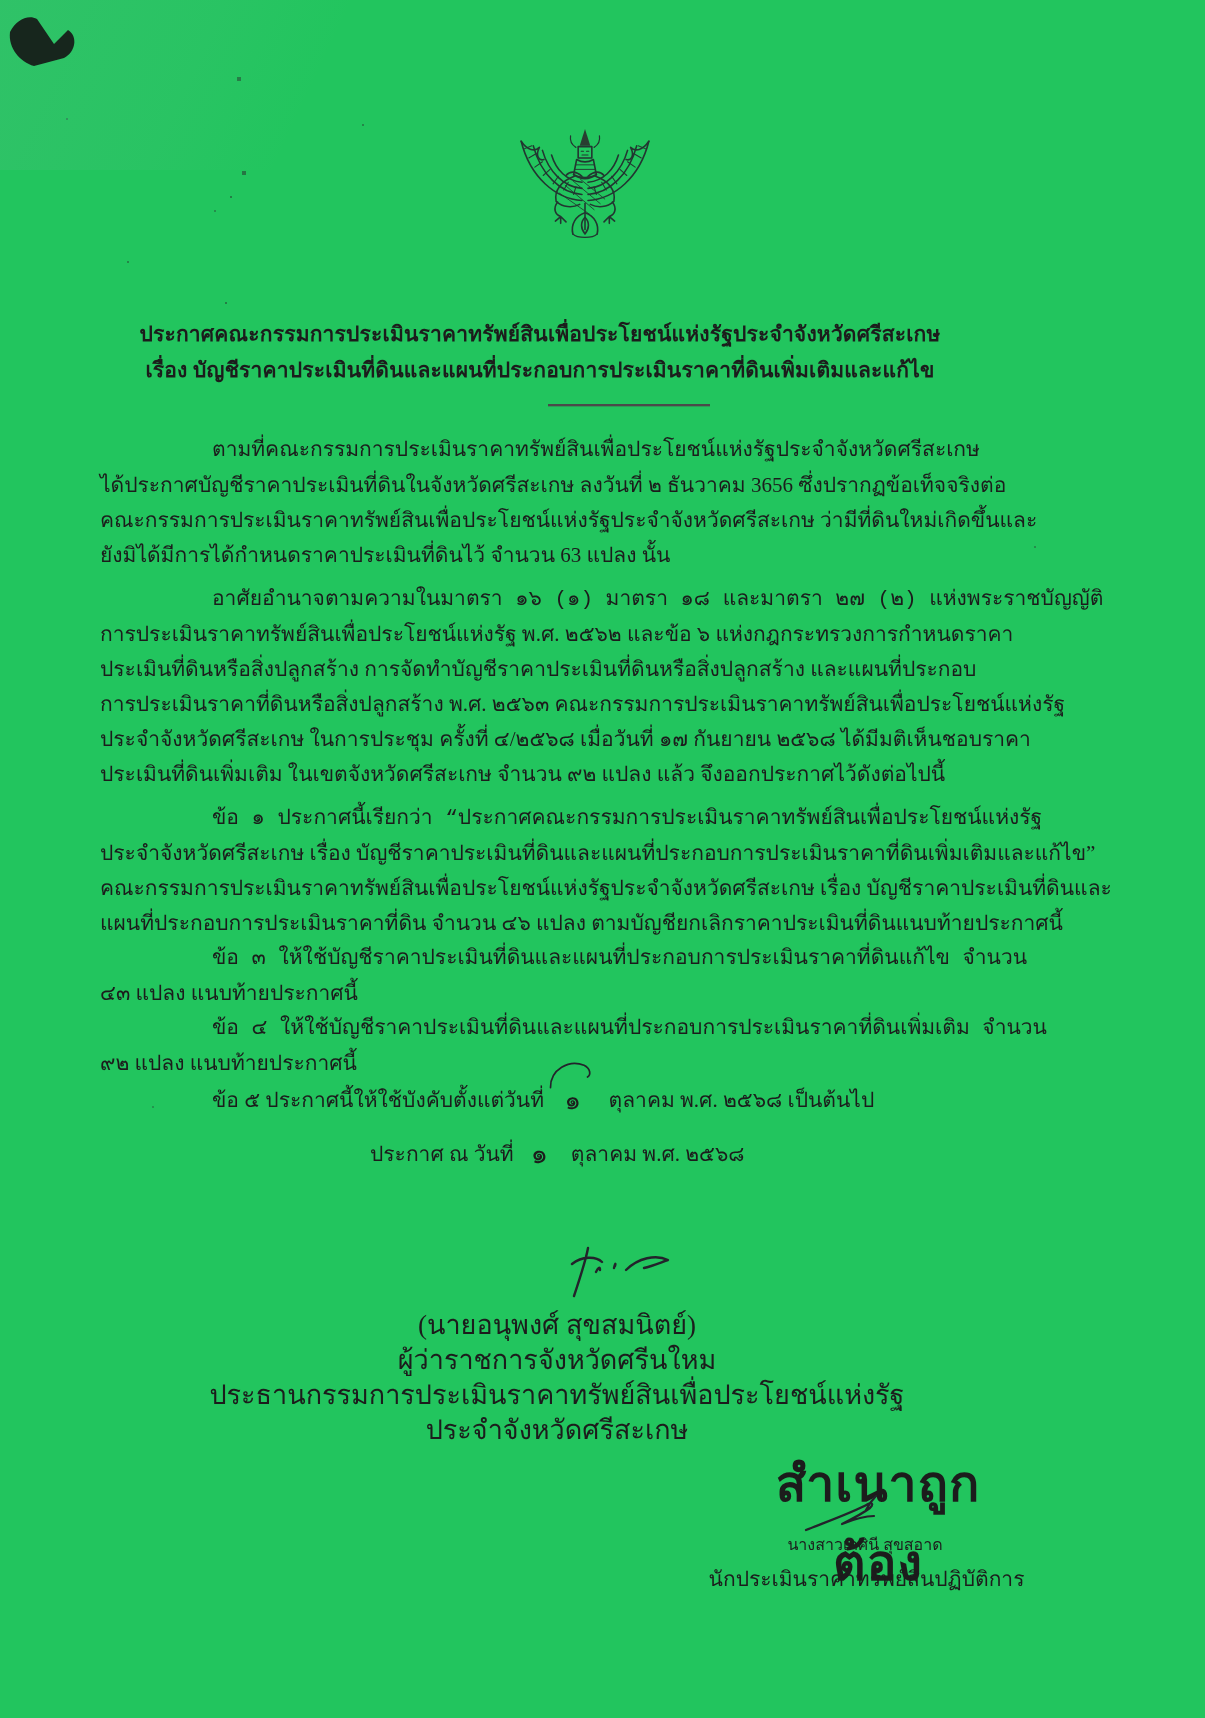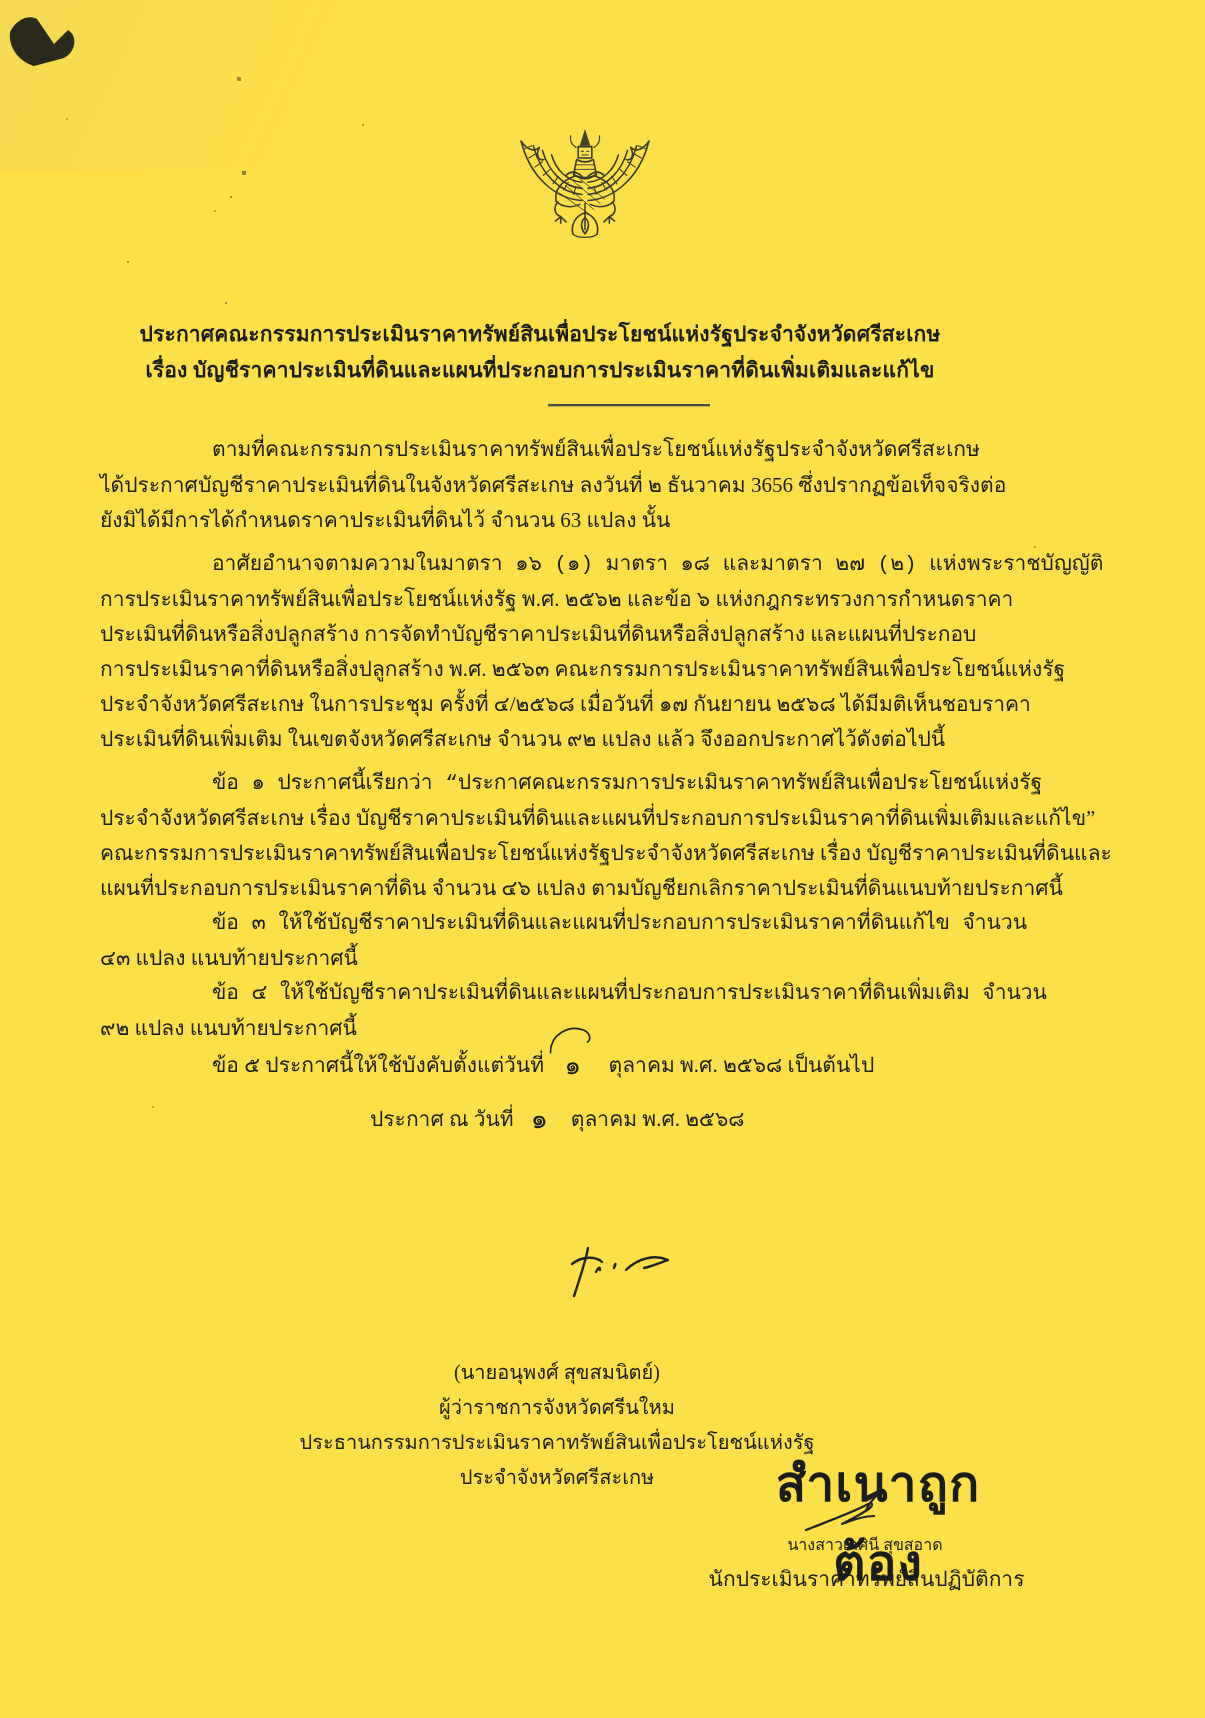--- a/index.html
+++ b/index.html
@@ -1,20 +1,20 @@
 <!DOCTYPE html>
 <html lang="th"><head>
 <meta charset="utf-8">
 <style>
   html,body { margin:0; padding:0; background:#e8e8e6; }
   .page {
     position:relative;
     width:1205px; height:1718px;
     margin:0 auto;
-    background:#fde047;
+    background:#22c55e;
     overflow:hidden;
     font-family:"Liberation Serif", serif;
     color:#1c1c1c;
   }
 
   
   .fold-shade {
     position:absolute; top:0; left:0; width:430px; height:170px;
     background:linear-gradient(115deg, rgba(168,168,190,0.10) 0%, rgba(168,168,190,0.05) 45%, rgba(0,0,0,0) 70%);
     pointer-events:none;
@@ -78,21 +78,21 @@
   .issuance-line {
     margin-top:17px; padding-left:270px; white-space:nowrap;
     font-size:21px; line-height:35px;
   }
   .issuance-line .hw-day { font-size:27px; transform:rotate(-10deg) translateY(2px); margin:0 24px 0 16px; }
 
   
   .main-signature { position:absolute; top:1238px; left:552px; }
   .signer-block {
     position:absolute; top:1308px; left:200px; width:714px;
-    text-align:center; font-size:20px; line-height:35px;margin-top:47px;
+    text-align:center; font-size:27px; line-height:35px;
   }
 
   
   .stamp-text {
     position:absolute; top:1444px; left:738px; width:280px;
     text-align:center; font-size:50px; font-weight:700; letter-spacing:1px;
   }
   .cert-signature { position:absolute; top:1494px; left:796px; }
   .cert-name  { position:absolute; top:1532px; left:700px; width:330px; text-align:center; font-size:16px; }
   .cert-title { position:absolute; top:1562px; left:694px; width:345px; text-align:center; font-size:21px; }
@@ -163,20 +163,21 @@
   <div class="title-block">
     <div>ประกาศคณะกรรมการประเมินราคาทรัพย์สินเพื่อประโยชน์แห่งรัฐประจำจังหวัดศรีสะเกษ</div>
     <div>เรื่อง  บัญชีราคาประเมินที่ดินและแผนที่ประกอบการประเมินราคาที่ดินเพิ่มเติมและแก้ไข</div>
   </div>
   <div class="divider"></div>
 
   <div class="body-block">
     <div class="para">
         <div class="tline indent">ตามที่คณะกรรมการประเมินราคาทรัพย์สินเพื่อประโยชน์แห่งรัฐประจำจังหวัดศรีสะเกษ</div>
         <div class="tline">ได้ประกาศบัญชีราคาประเมินที่ดินในจังหวัดศรีสะเกษ ลงวันที่ ๒ ธันวาคม 3656 ซึ่งปรากฏข้อเท็จจริงต่อ</div>
+        <div class="tline">คณะกรรมการประเมินราคาทรัพย์สินเพื่อประโยชน์แห่งรัฐประจำจังหวัดศรีสะเกษ ว่ามีที่ดินใหม่เกิดขึ้นและ</div>
         <div class="tline">ยังมิได้มีการได้กำหนดราคาประเมินที่ดินไว้ จำนวน 63 แปลง  นั้น</div>
       </div>
 
     <div class="para">
         <div class="tline indent">อาศัยอำนาจตามความในมาตรา ๑๖ (๑) มาตรา ๑๘ และมาตรา ๒๗ (๒) แห่งพระราชบัญญัติ</div>
         <div class="tline">การประเมินราคาทรัพย์สินเพื่อประโยชน์แห่งรัฐ พ.ศ. ๒๕๖๒ และข้อ ๖ แห่งกฎกระทรวงการกำหนดราคา</div>
         <div class="tline">ประเมินที่ดินหรือสิ่งปลูกสร้าง การจัดทำบัญชีราคาประเมินที่ดินหรือสิ่งปลูกสร้าง และแผนที่ประกอบ</div>
         <div class="tline">การประเมินราคาที่ดินหรือสิ่งปลูกสร้าง พ.ศ. ๒๕๖๓ คณะกรรมการประเมินราคาทรัพย์สินเพื่อประโยชน์แห่งรัฐ</div>
         <div class="tline">ประจำจังหวัดศรีสะเกษ ในการประชุม ครั้งที่ ๔/๒๕๖๘ เมื่อวันที่ ๑๗ กันยายน ๒๕๖๘ ได้มีมติเห็นชอบราคา</div>
         <div class="tline">ประเมินที่ดินเพิ่มเติม ในเขตจังหวัดศรีสะเกษ จำนวน ๙๒ แปลง แล้ว จึงออกประกาศไว้ดังต่อไปนี้</div>

